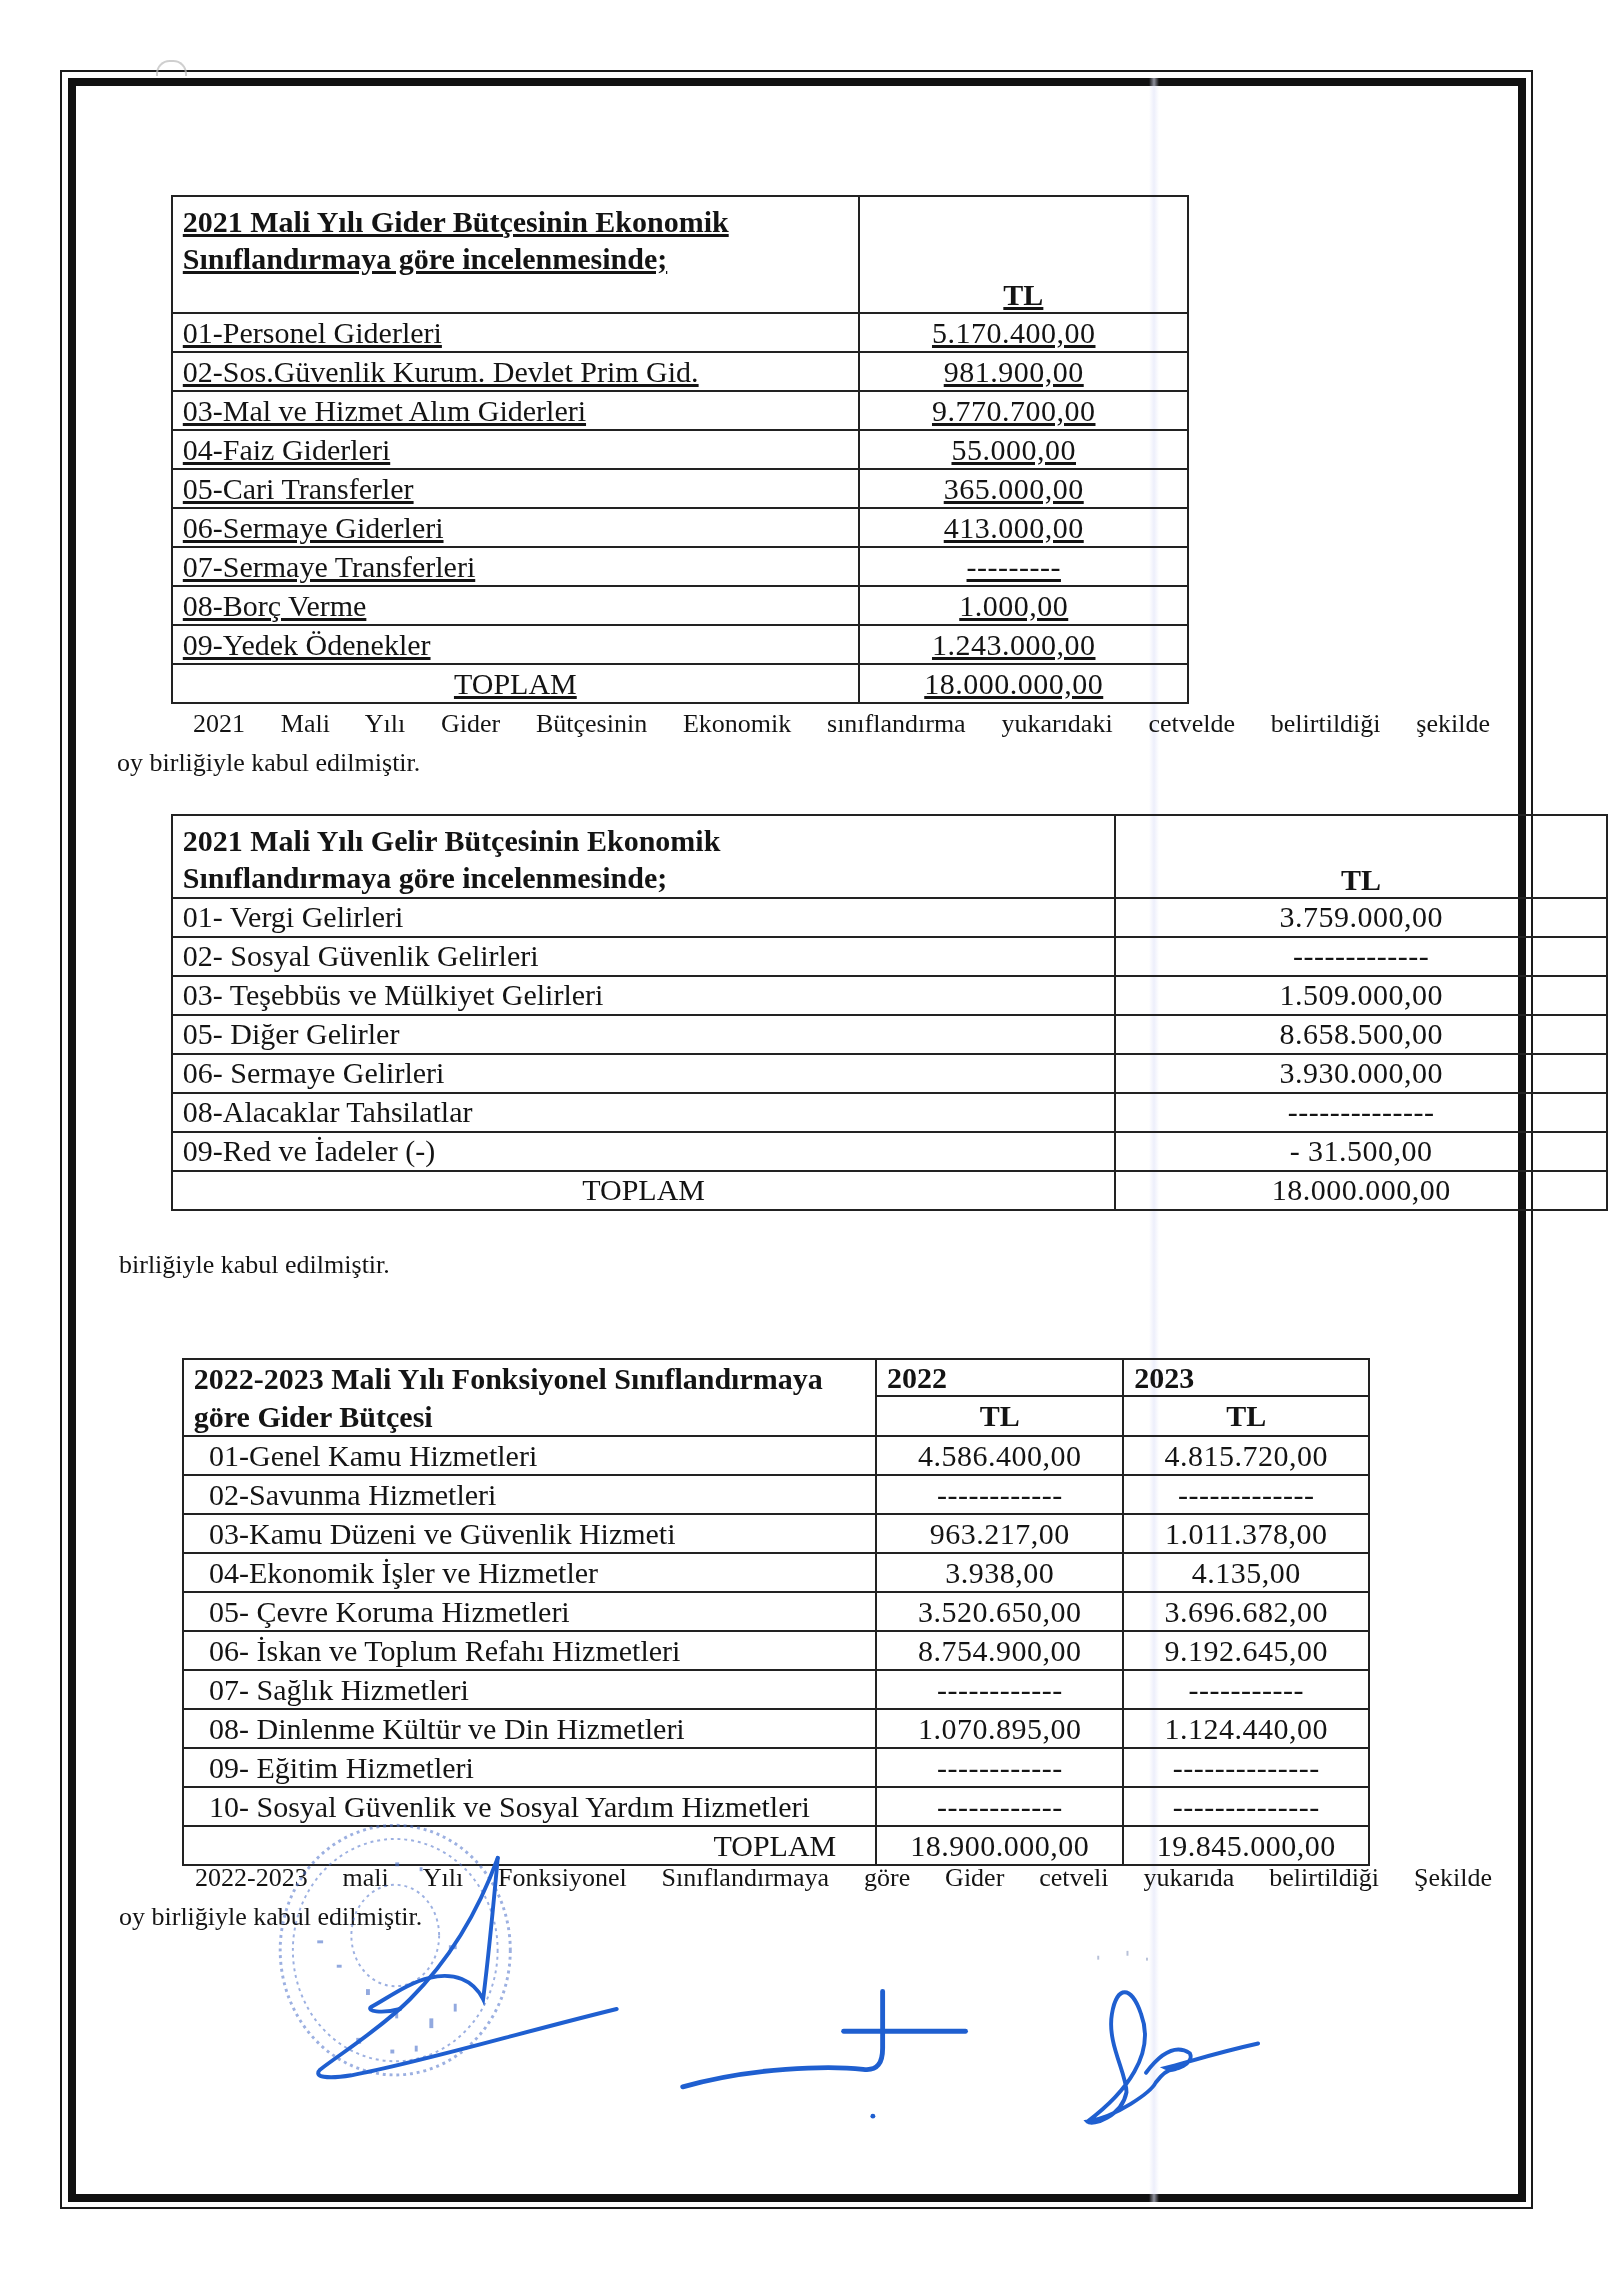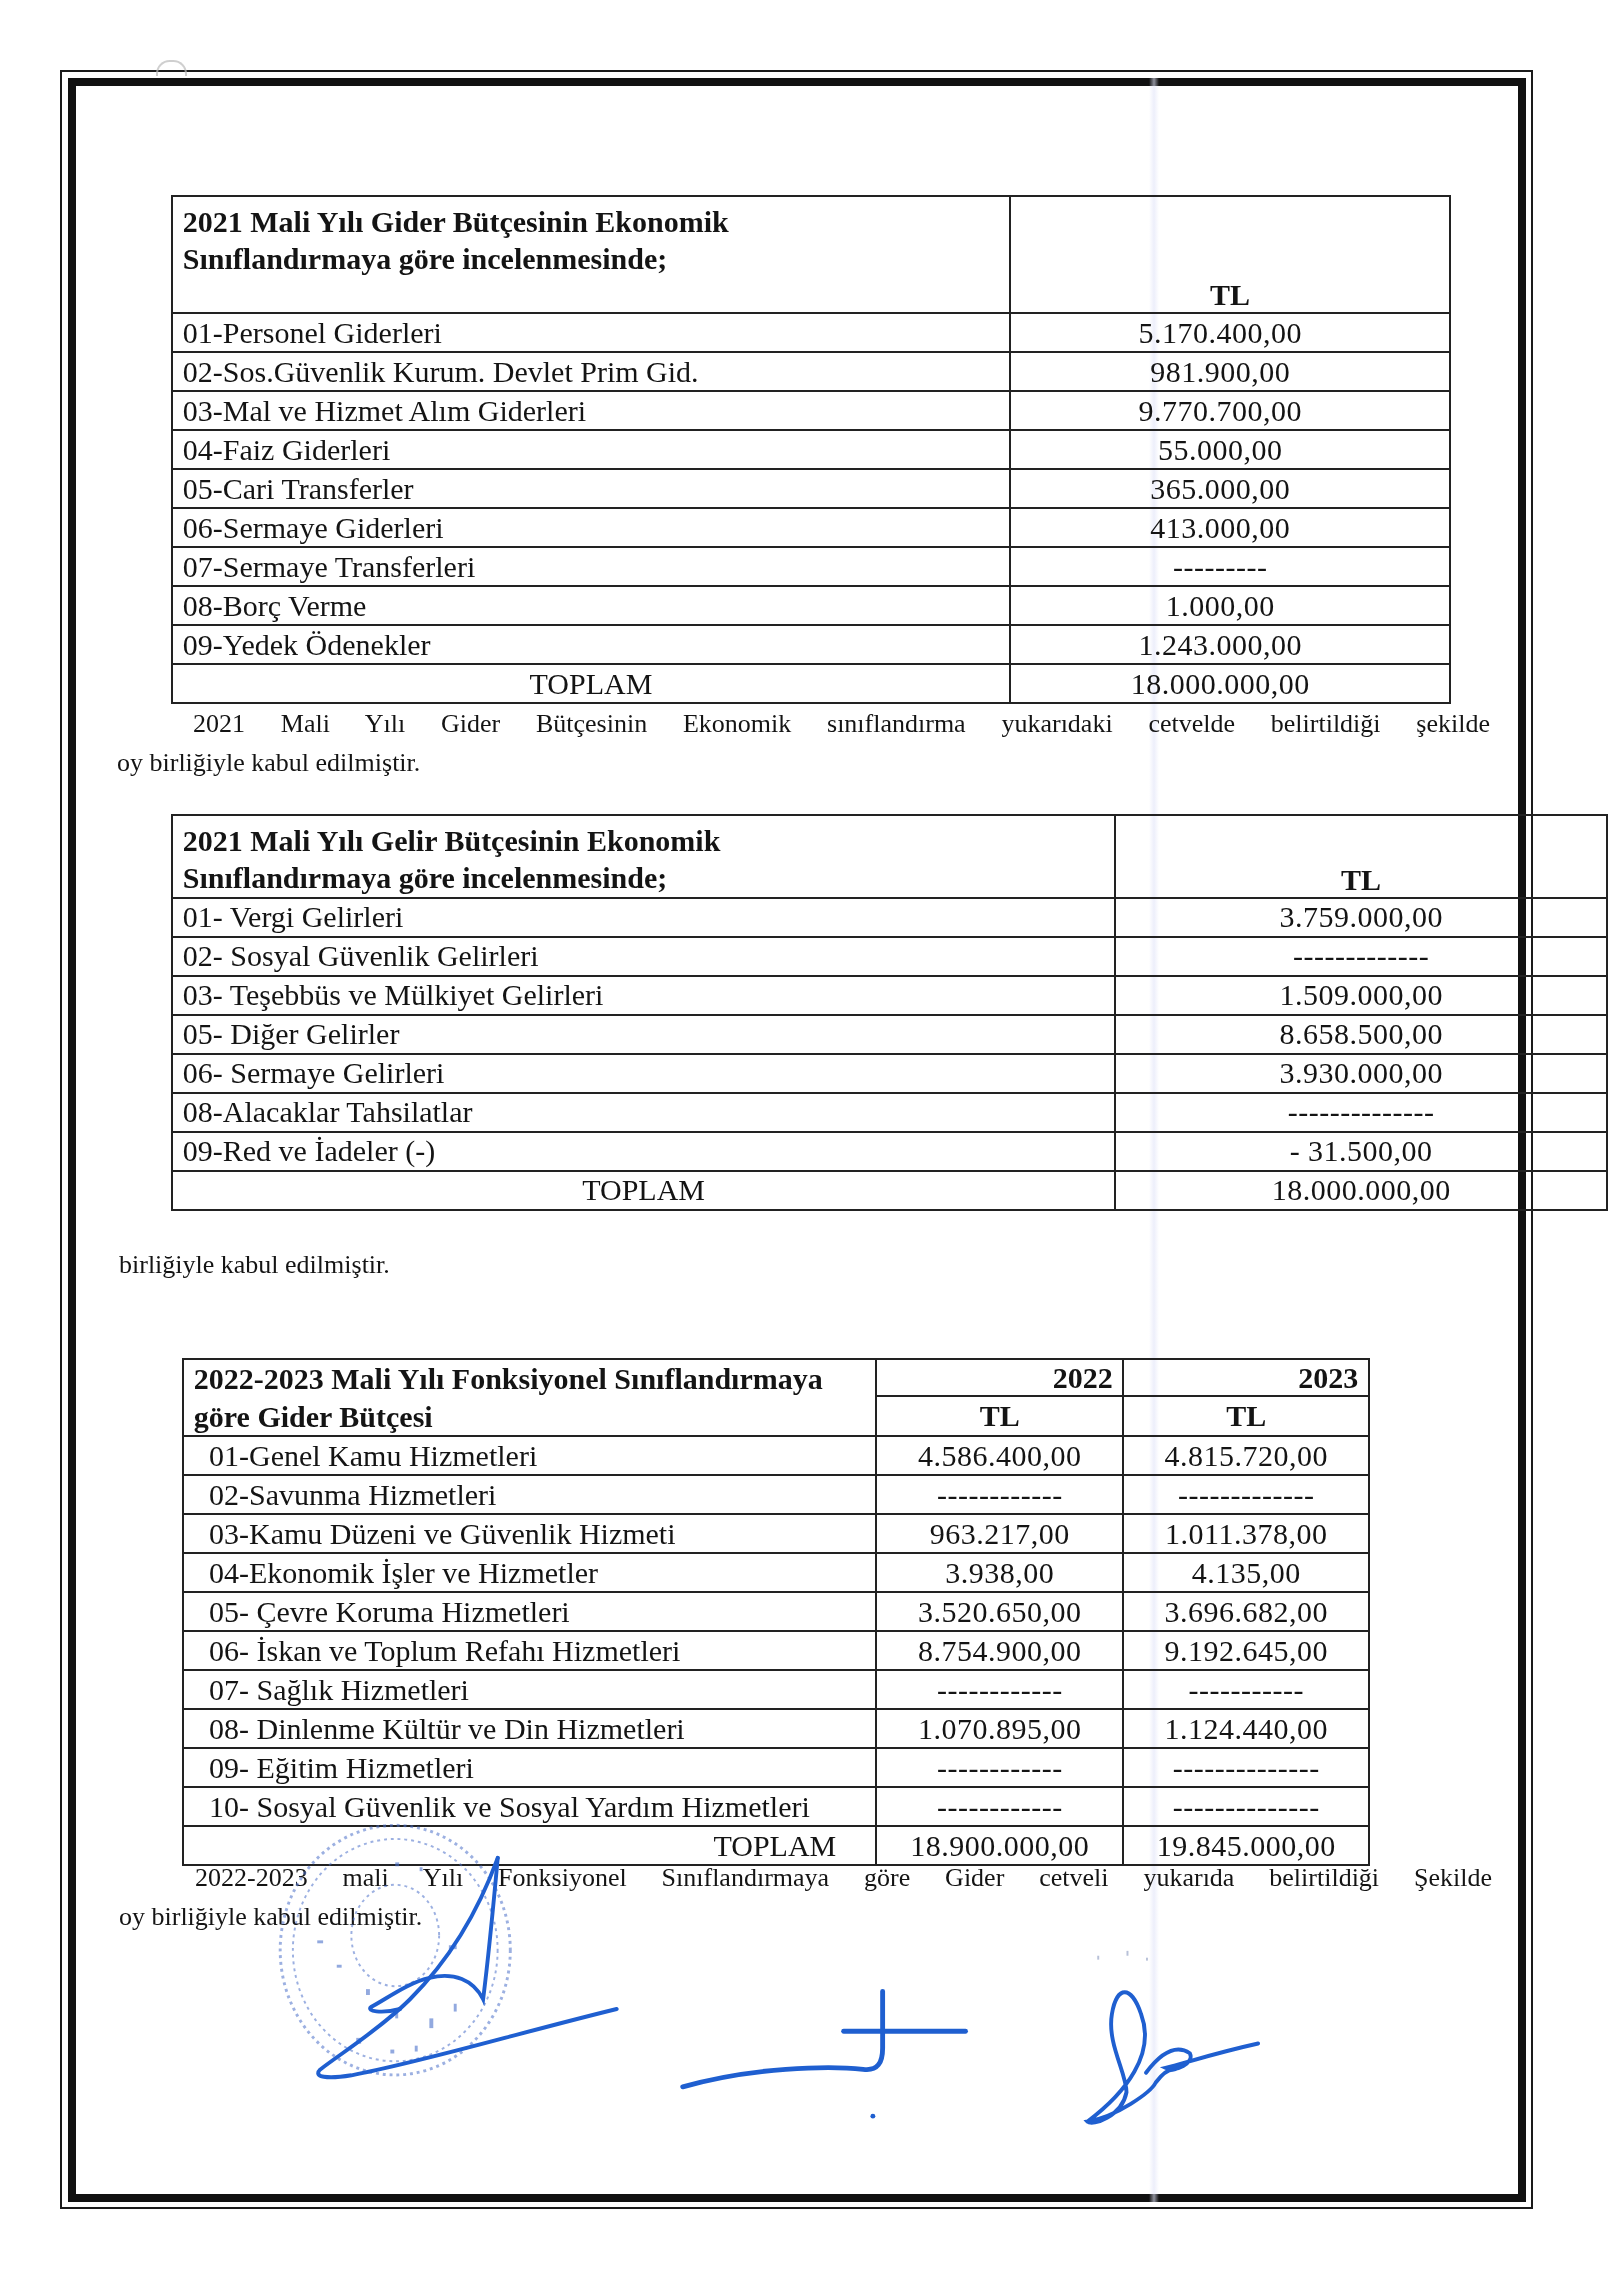--- a/index.html
+++ b/index.html
@@ -33,32 +33,32 @@
       vertical-align: middle; white-space: nowrap;
     }
     table.budget td.val { text-align: center; letter-spacing: 0.5px; }
     table.budget td.head { font-weight: bold; line-height: 1.25; vertical-align: top; padding-top: 5.9px; white-space: normal; }
     table.budget td.tl { font-weight: bold; text-align: center; vertical-align: bottom; padding-bottom: 2px; }
     table.budget td.total-label { text-align: center; }
     table.budget td.total-label-right { text-align: right; padding-right: 39px; }
     table.budget tr.last td { border-bottom-width: 2.9px; }
     .indent { padding-left: 25px !important; border-radius: 7px; }
 
-    #t1 { left: 171px; top: 195px; width: 1280px; }
+    #t1 { left: 171px; top: 195px; width: 1018px; text-decoration: underline; }
     #t1 col.c1 { width: 839px; } #t1 col.c2 { width: 441px; }
     #t1 tr.hdr td { height: 117px; }
     #t1 td.val { padding-right: 29px; }
 
     #t2 { left: 171px; top: 814px; width: 1437px; }
     #t2 col.c1 { width: 844px; } #t2 col.c2 { width: 440px; }
     #t2 tr.hdr td { height: 78px; }
 
     #t3 { left: 182px; top: 1358px; width: 1188px; }
     #t3 col.c1 { width: 741px; } #t3 col.c2 { width: 287px; } #t3 col.c3 { width: 284px; }
-    #t3 td.year { font-weight: bold; text-align: right; height: 37px; }
+    #t3 td.year { font-weight: bold; text-align: left; height: 37px; }
     #t3 td.tlc { font-weight: bold; text-align: center; height: 39px; }
     #t3 td.head { vertical-align: middle; padding-top: 0; }
 
     .para {
       position: absolute; font-size: 26px; line-height: 39px; text-align: justify;
       text-align-last: left;
     }
     .para .first { display: block; text-indent: 76px; text-align: justify; text-align-last: justify; }
     #p1 { left: 117px; top: 704px; width: 1373px; }
     #p2 { left: 119px; top: 1245px; width: 1373px; }

